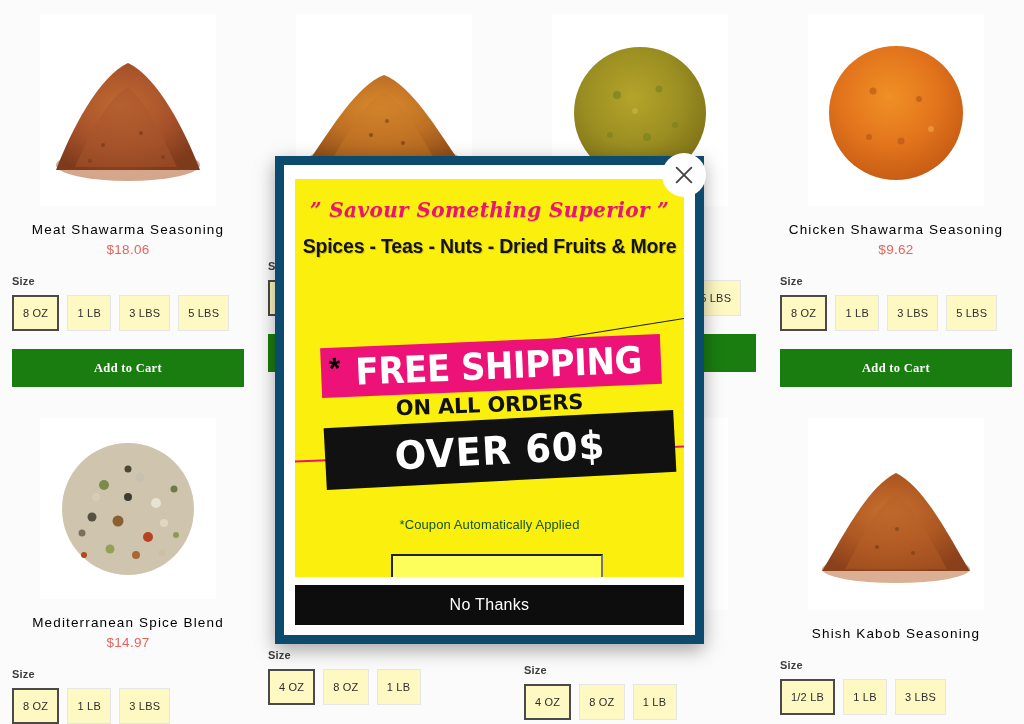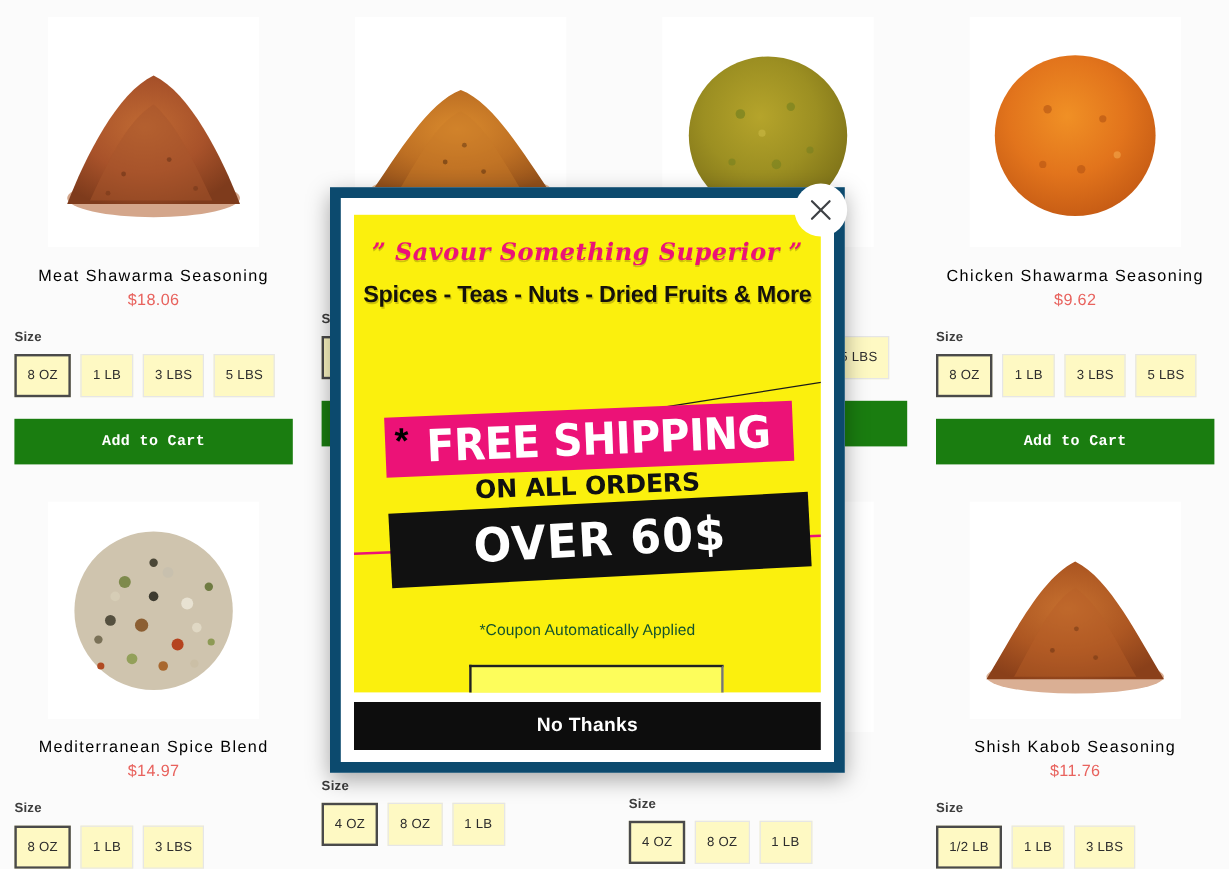--- a/index.html
+++ b/index.html
@@ -70,21 +70,21 @@
   .atc {
     margin-top: 18px;
     height: 38px;
     background: #1a7d10;
     color: #fff;
     border: none;
     font-size: 12.5px;
     font-weight: 700;
     letter-spacing: .3px;
     cursor: pointer;
-    font-family: Liberation Mono, monospace;
+    font-family: Liberation Serif, serif;
   }
 
   
   .overlay { position: absolute; inset: 0; }
   .modal {
     position: absolute;
     left: 275px; top: 156px;
     width: 429px; height: 488px;
     background: #fff;
     border: 9px solid #0c4a6e;
@@ -204,21 +204,21 @@
     width: 212px; height: 28px;
     background: #fdfd5b;
     z-index: 3;
   }
   .no-thanks {
     margin-top: 8px;
     height: 40px;
     background: #0d0d0d;
     color: #fff;
     border: none;
-    font-size: 16px; font-weight: 700;
+    font-size: 16px; font-weight: 400;
     letter-spacing: .3px;
     cursor: pointer;
     font-family: "Liberation Sans", sans-serif;
     flex: 0 0 auto;
   }
   .close-btn {
     position: absolute;
     right: -11px; top: -12px;
     width: 44px; height: 44px;
     border-radius: 50%;
@@ -428,21 +428,20 @@
           </defs>
           <ellipse cx="85" cy="140" rx="74" ry="14" fill="#b5602a" opacity=".5"></ellipse>
           <path d="M11 142 C32 108 56 58 85 44 C114 58 138 108 159 142 Z" fill="url(#g5)"></path>
           <path d="M34 140 C50 112 64 78 85 66 C105 79 120 112 136 140 Z" fill="#b85f27" opacity=".45"></path>
           <circle cx="66" cy="118" r="2" fill="#6b3312" opacity=".55"></circle>
           <circle cx="102" cy="124" r="2" fill="#6b3312" opacity=".5"></circle>
           <circle cx="86" cy="100" r="2" fill="#6b3312" opacity=".5"></circle>
         </svg>
       </div>
       <div class="p-title">Shish Kabob Seasoning</div>
-      <div class="p-price">$11.76</div>
       <div class="size-label">Size</div>
       <div class="swatches">
         <div class="swatch sel">1/2 LB</div>
         <div class="swatch">1 LB</div>
         <div class="swatch">3 LBS</div>
       </div>
     </div>
 
   </div>
 

